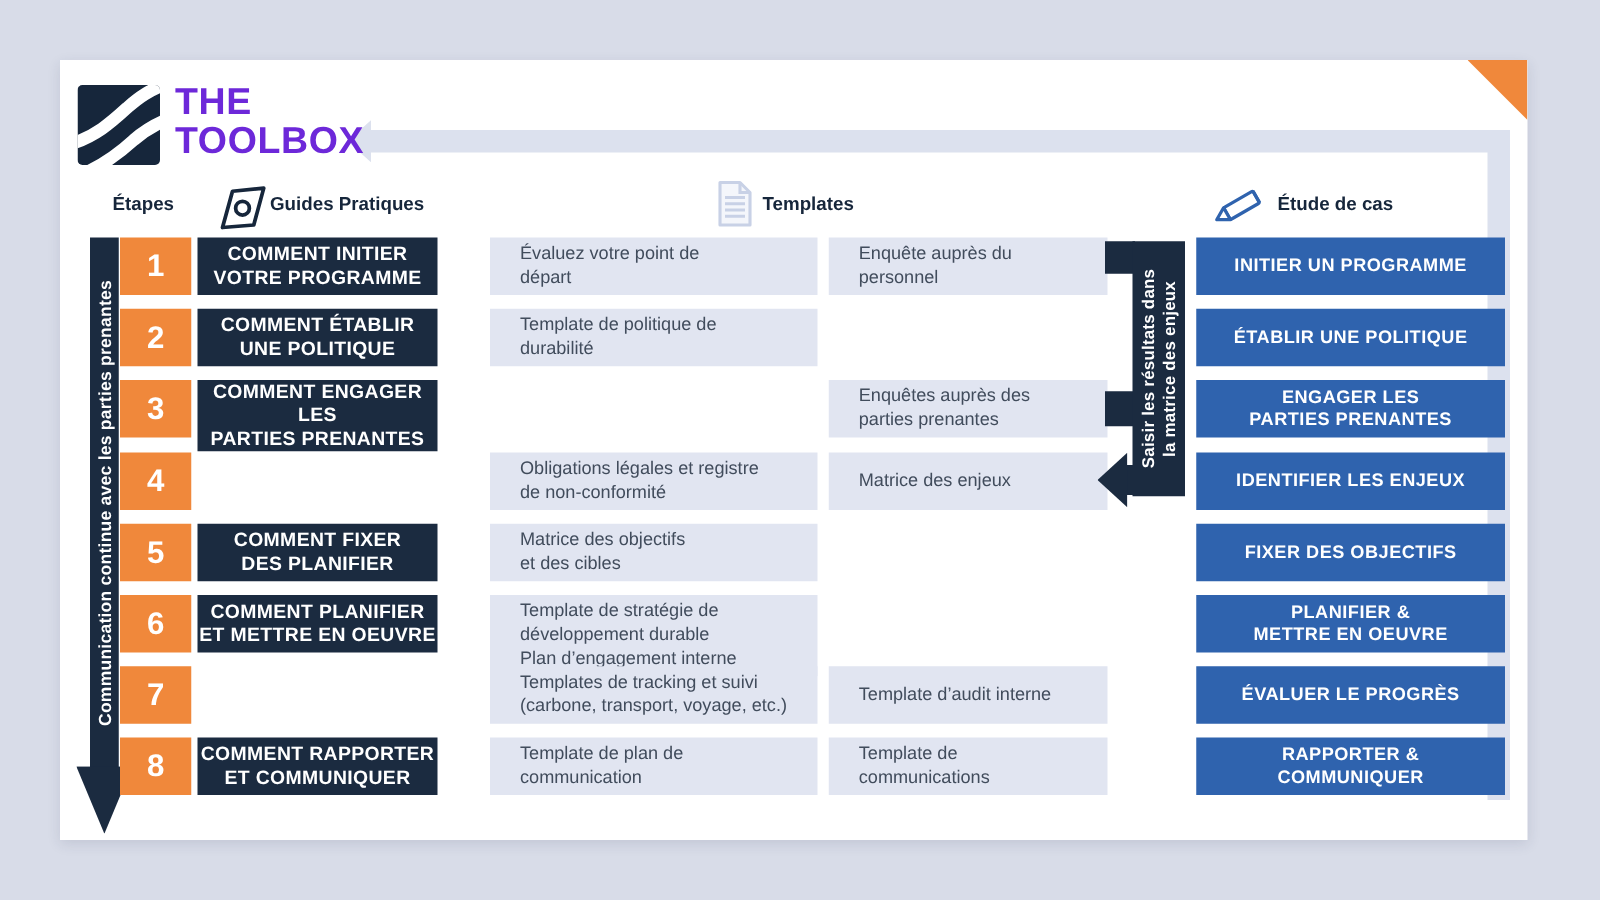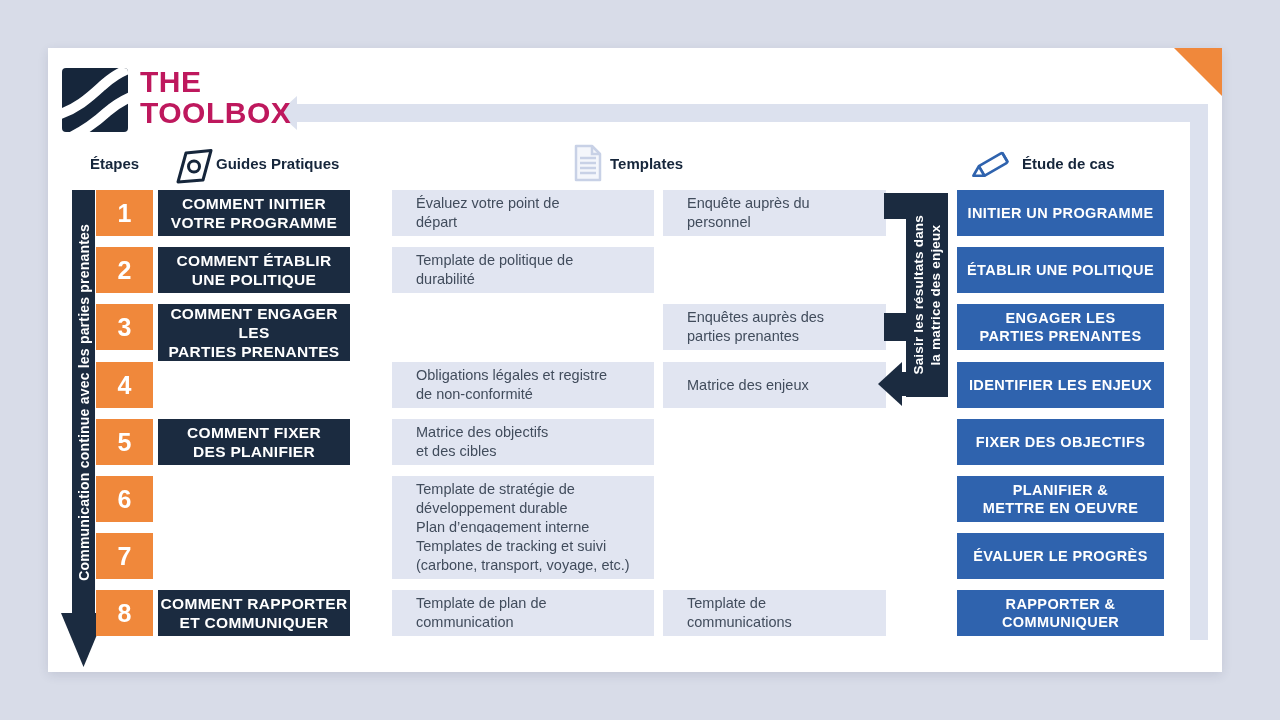--- a/index.html
+++ b/index.html
@@ -4,21 +4,21 @@
 <style>
   * { margin:0; padding:0; box-sizing:border-box; }
   html,body { width:1280px; height:720px; overflow:hidden; }
   body { font-family:"Liberation Sans","DejaVu Sans",sans-serif; background:#d8dce8; }
   .canvas { position:absolute; top:0; left:0; width:1280px; height:720px; background:#d8dce8; }
   .card { position:absolute; left:48px; top:48px; width:1174px; height:624px; background:#ffffff; box-shadow:0 3px 10px rgba(40,50,80,.12); }
   .corner-fold { position:absolute; left:1174px; top:48px; width:48px; height:48px; background:#f0883b; clip-path:polygon(0 0,100% 0,100% 100%); }
 
   
   .logo-icon { position:absolute; left:62px; top:68px; }
-  .logo-text { position:absolute; left:140px; top:66px; font-size:30px; font-weight:700; color:#be185d; line-height:31px; letter-spacing:.5px; white-space:pre-line; }
+  .logo-text { position:absolute; left:140px; top:66px; font-size:30px; font-weight:700; color:#6d28d9; line-height:31px; letter-spacing:.5px; white-space:pre-line; }
 
   
   .band { background:#dce1ee; position:absolute; }
   .band-top { left:296px; top:104px; width:912px; height:18px; }
   .band-head { left:278px; top:96px; width:19px; height:34px; clip-path:polygon(100% 0,0 50%,100% 100%); }
   .band-right { left:1190px; top:104px; width:18px; height:536px; }
 
   
   .col-head { position:absolute; top:155px; font-size:15px; font-weight:700; color:#16263b; }
   .h-etapes { left:90px; }
@@ -37,21 +37,21 @@
   .comm-shaft .vtext { font-size:14px; letter-spacing:.2px; }
 
   
   .row { position:absolute; left:0; width:1280px; height:46px; }
   .row > div { position:absolute; top:0; min-height:46px; display:flex; align-items:center; justify-content:center; text-align:center; white-space:pre-line; }
   .num { left:96px; width:57px; background:#f0883b; color:#fff; font-size:25px; font-weight:700; }
   .guide { left:158px; width:192px; background:#1b2b40; color:#fff; font-size:15.5px; font-weight:700; letter-spacing:.3px; line-height:19px; }
   .tmpl { background:#e1e5f1; color:#414c5c; font-size:14.5px; line-height:19px; justify-content:flex-start !important; text-align:left !important; padding:4px 24px; }
   .t1 { left:392px; width:262px; }
   .t2 { left:663px; width:223px; }
-  .case { left:957px; width:207px; background:#2f63ae; color:#fff; font-size:14.5px; font-weight:700; letter-spacing:.4px; line-height:18px; }
+  .case { left:957px; width:247px; background:#2f63ae; color:#fff; font-size:14.5px; font-weight:700; letter-spacing:.4px; line-height:18px; }
 
   
   .conn { position:absolute; background:#1b2b40; }
   .conn-bar { left:906px; top:193px; width:42px; height:204px; display:flex; align-items:center; justify-content:center; }
   .conn-bar .vtext { font-size:13.5px; line-height:17px; letter-spacing:.2px; text-align:center; }
   .conn-tab1 { left:884px; top:193px; width:24px; height:26px; }
   .conn-tab3 { left:884px; top:313px; width:24px; height:28px; }
   .conn-arrow-head { left:878px; top:362px; width:24px; height:44px; clip-path:polygon(100% 0,0 50%,100% 100%); }
   .conn-arrow-shaft { left:898px; top:372px; width:14px; height:24px; }
 </style>
@@ -159,30 +159,33 @@
     <div class="num">5</div>
     <div class="guide">COMMENT FIXER
 DES PLANIFIER</div>
     <div class="tmpl t1">Matrice des objectifs
 et des cibles</div>
 
     <div class="case">FIXER DES OBJECTIFS</div>
   </div>
   <div class="row" style="top:476px">
     <div class="num">6</div>
+    <div class="guide">COMMENT PLANIFIER
+ET METTRE EN OEUVRE</div>
     <div class="tmpl t1">Template de stratégie de
 développement durable
 Plan d’engagement interne</div>
     <div class="case">PLANIFIER &amp;
 METTRE EN OEUVRE</div>
   </div>
   <div class="row" style="top:533px">
     <div class="num">7</div>
     <div class="tmpl t1">Templates de tracking et suivi
 (carbone, transport, voyage, etc.)</div>
+    <div class="tmpl t2">Template d’audit interne</div>
     <div class="case">ÉVALUER LE PROGRÈS</div>
   </div>
   <div class="row" style="top:590px">
     <div class="num">8</div>
     <div class="guide">COMMENT RAPPORTER
 ET COMMUNIQUER</div>
     <div class="tmpl t1">Template de plan de
 communication</div>
     <div class="tmpl t2">Template de
 communications</div>

